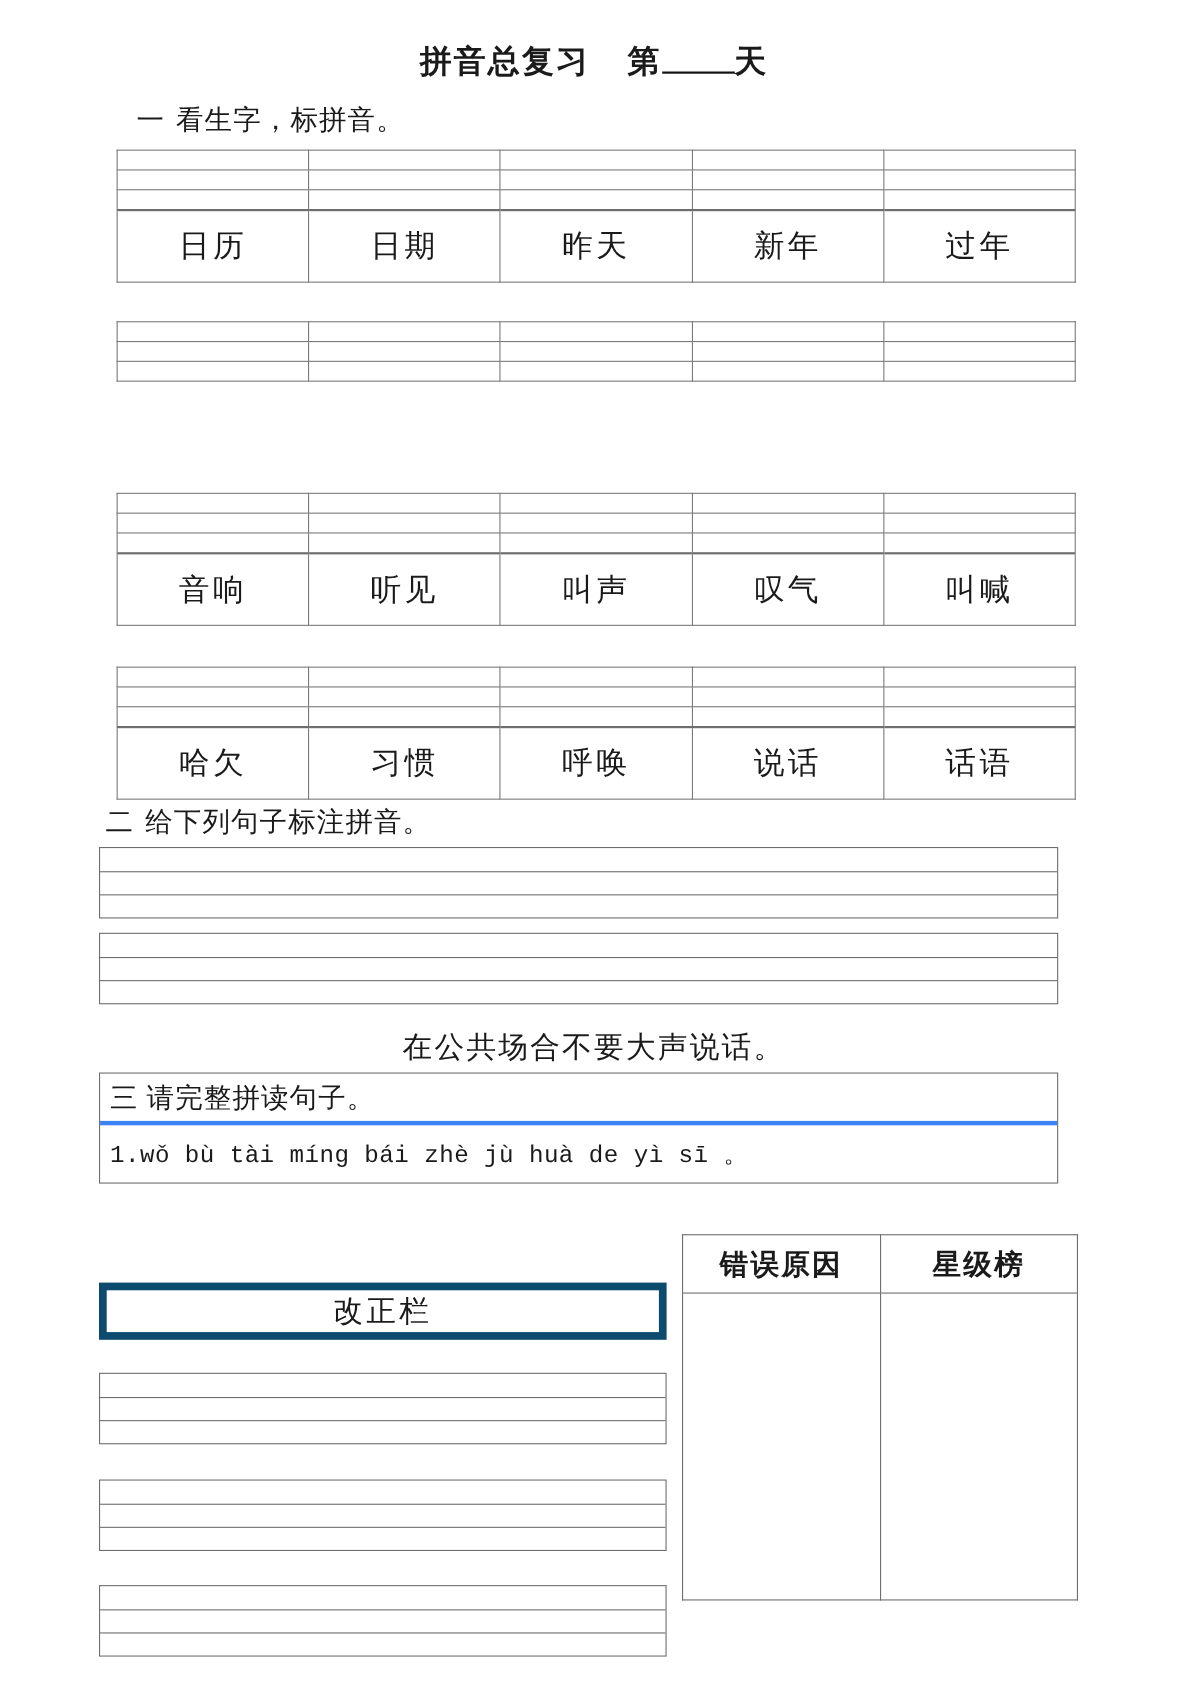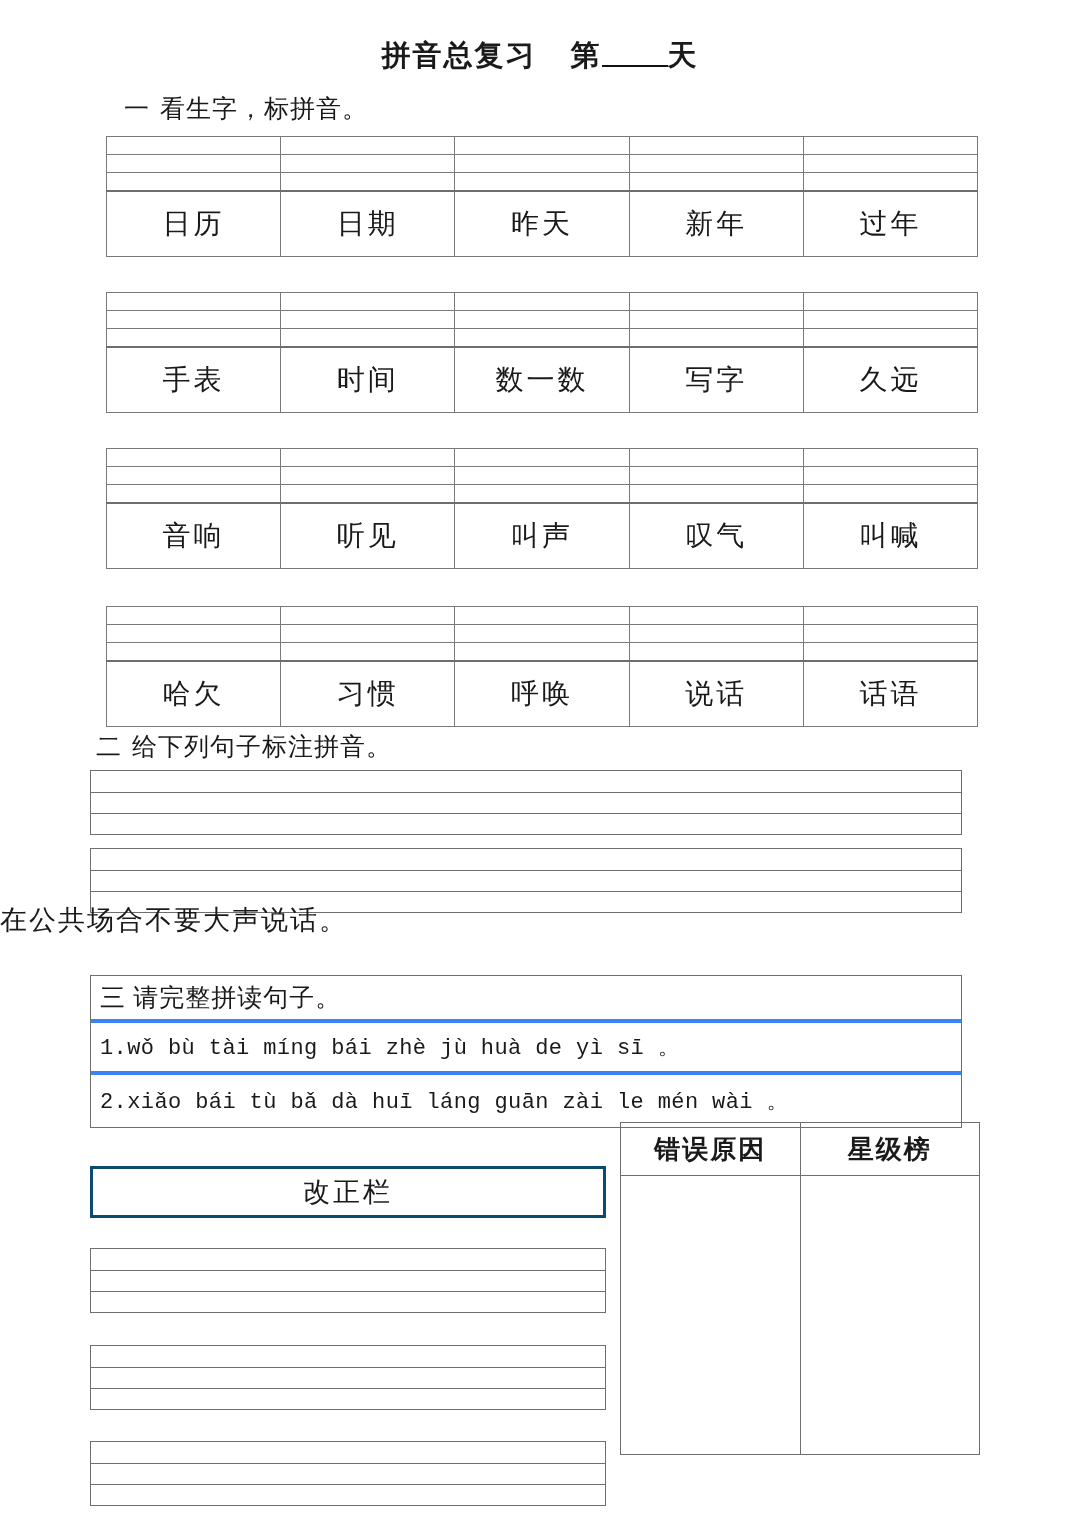--- a/index.html
+++ b/index.html
@@ -86,22 +86,23 @@
   .write-block .wline:last-child { border-bottom: none; }
 
   .write-block.small .wline {
     height: 21.6px;
   }
 
   
   .model-sentence {
     position: absolute;
     left: 0;
-    top: 902px;
+    top: 934px;
     width: 1080px;
+    text-align: center;
     font-size: 27px;
     letter-spacing: 2px;
   }
 
   
   .pinyin-box {
     position: absolute;
     left: 90px;
     top: 975px;
     width: 872px;
@@ -129,21 +130,21 @@
     white-space: nowrap;
   }
 
   
   .correction-header {
     position: absolute;
     left: 90px;
     top: 1166px;
     width: 516px;
     height: 52px;
-    border: 3px solid #0c4a6e;
+    border: 7px solid #0c4a6e;
     box-sizing: border-box;
     display: flex;
     align-items: center;
     justify-content: center;
     font-size: 27px;
     letter-spacing: 3px;
   }
 
   .score-table {
     position: absolute;
@@ -231,27 +232,20 @@
           <td></td>
           <td></td>
         </tr>
     <tr class="thin-row">
           <td></td>
           <td></td>
           <td></td>
           <td></td>
           <td></td>
         </tr>
-    <tr class="word-row">
-      <td>手表</td>
-      <td>时间</td>
-      <td>数一数</td>
-      <td>写字</td>
-      <td>久远</td>
-    </tr>
   </tbody>
     </table>
 
   <table class="word-table" style="top:448px;">
     <tbody>
         <tr class="thin-row">
           <td></td>
           <td></td>
           <td></td>
           <td></td>
@@ -327,21 +321,20 @@
     <div class="wline"></div>
     <div class="wline"></div>
     <div class="wline"></div>
   </div>
 
   <div class="model-sentence">在公共场合不要大声说话。</div>
 
   <div class="pinyin-box">
     <div class="pb-row pb-head">三 请完整拼读句子。</div>
     <div class="pb-row pb-line">1.wǒ bù tài míng bái zhè jù huà de yì sī 。</div>
-    <div class="pb-row pb-line">2.xiǎo bái tù bǎ dà huī láng guān zài le mén wài 。</div>
   </div>
 
   <div class="correction-header">改正栏</div>
 
   <div class="write-block small" style="left:90px; top:1248px; width:516px; height:65px;">
     <div class="wline"></div>
     <div class="wline"></div>
     <div class="wline"></div>
   </div>
   <div class="write-block small" style="left:90px; top:1345px; width:516px; height:65px;">

